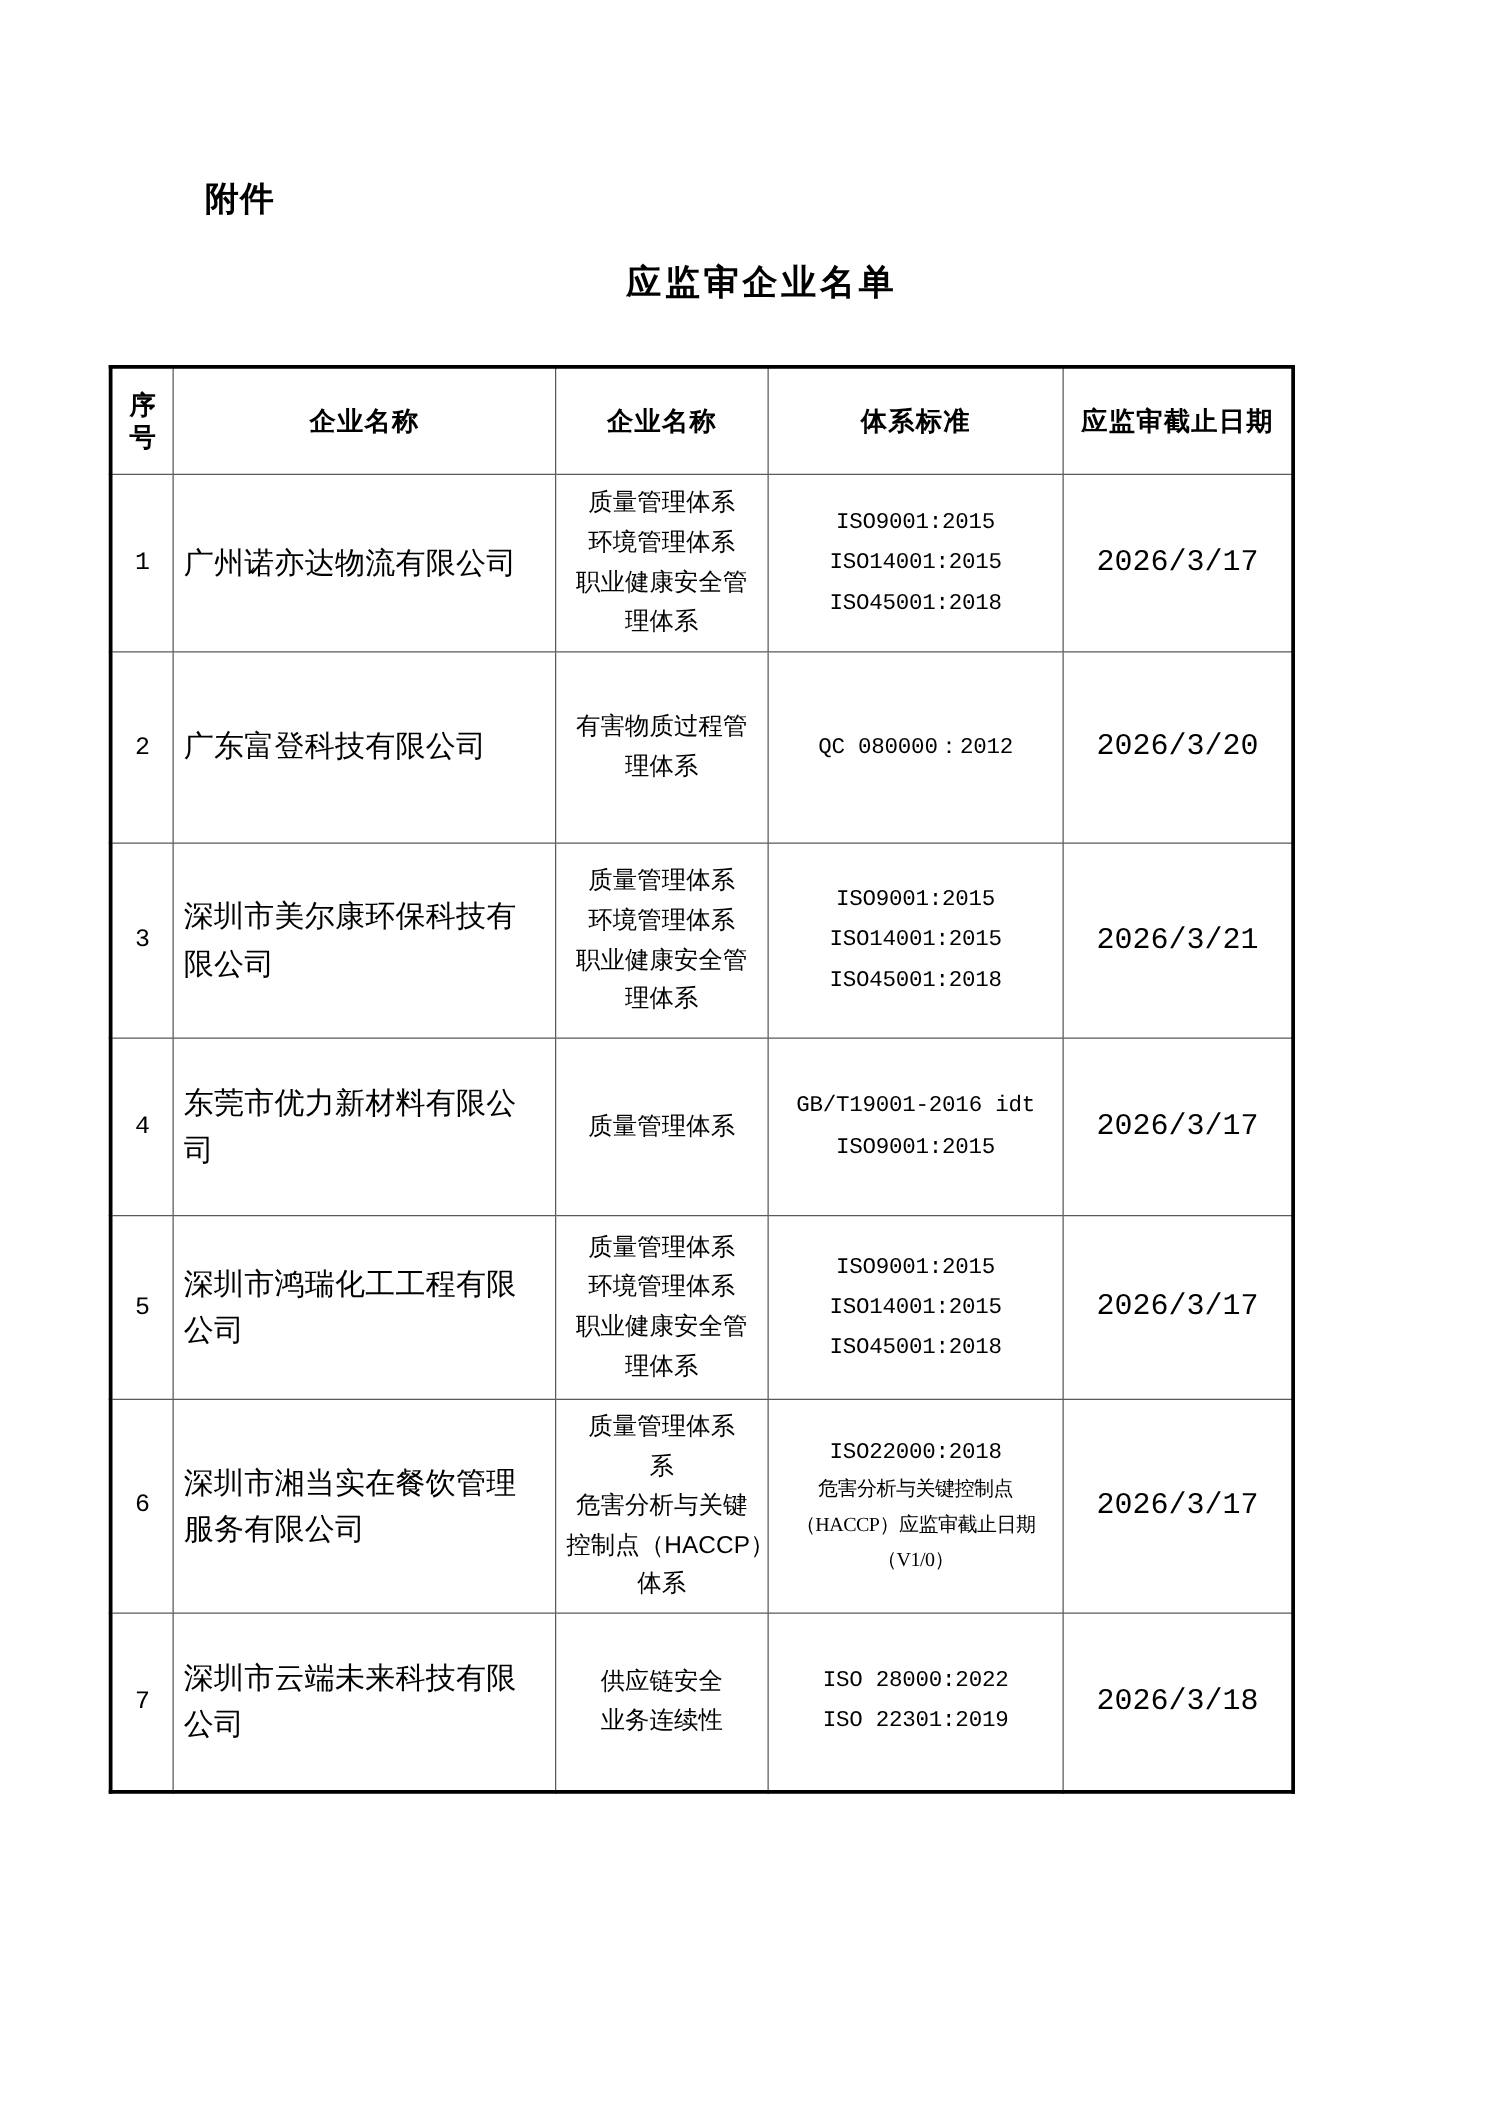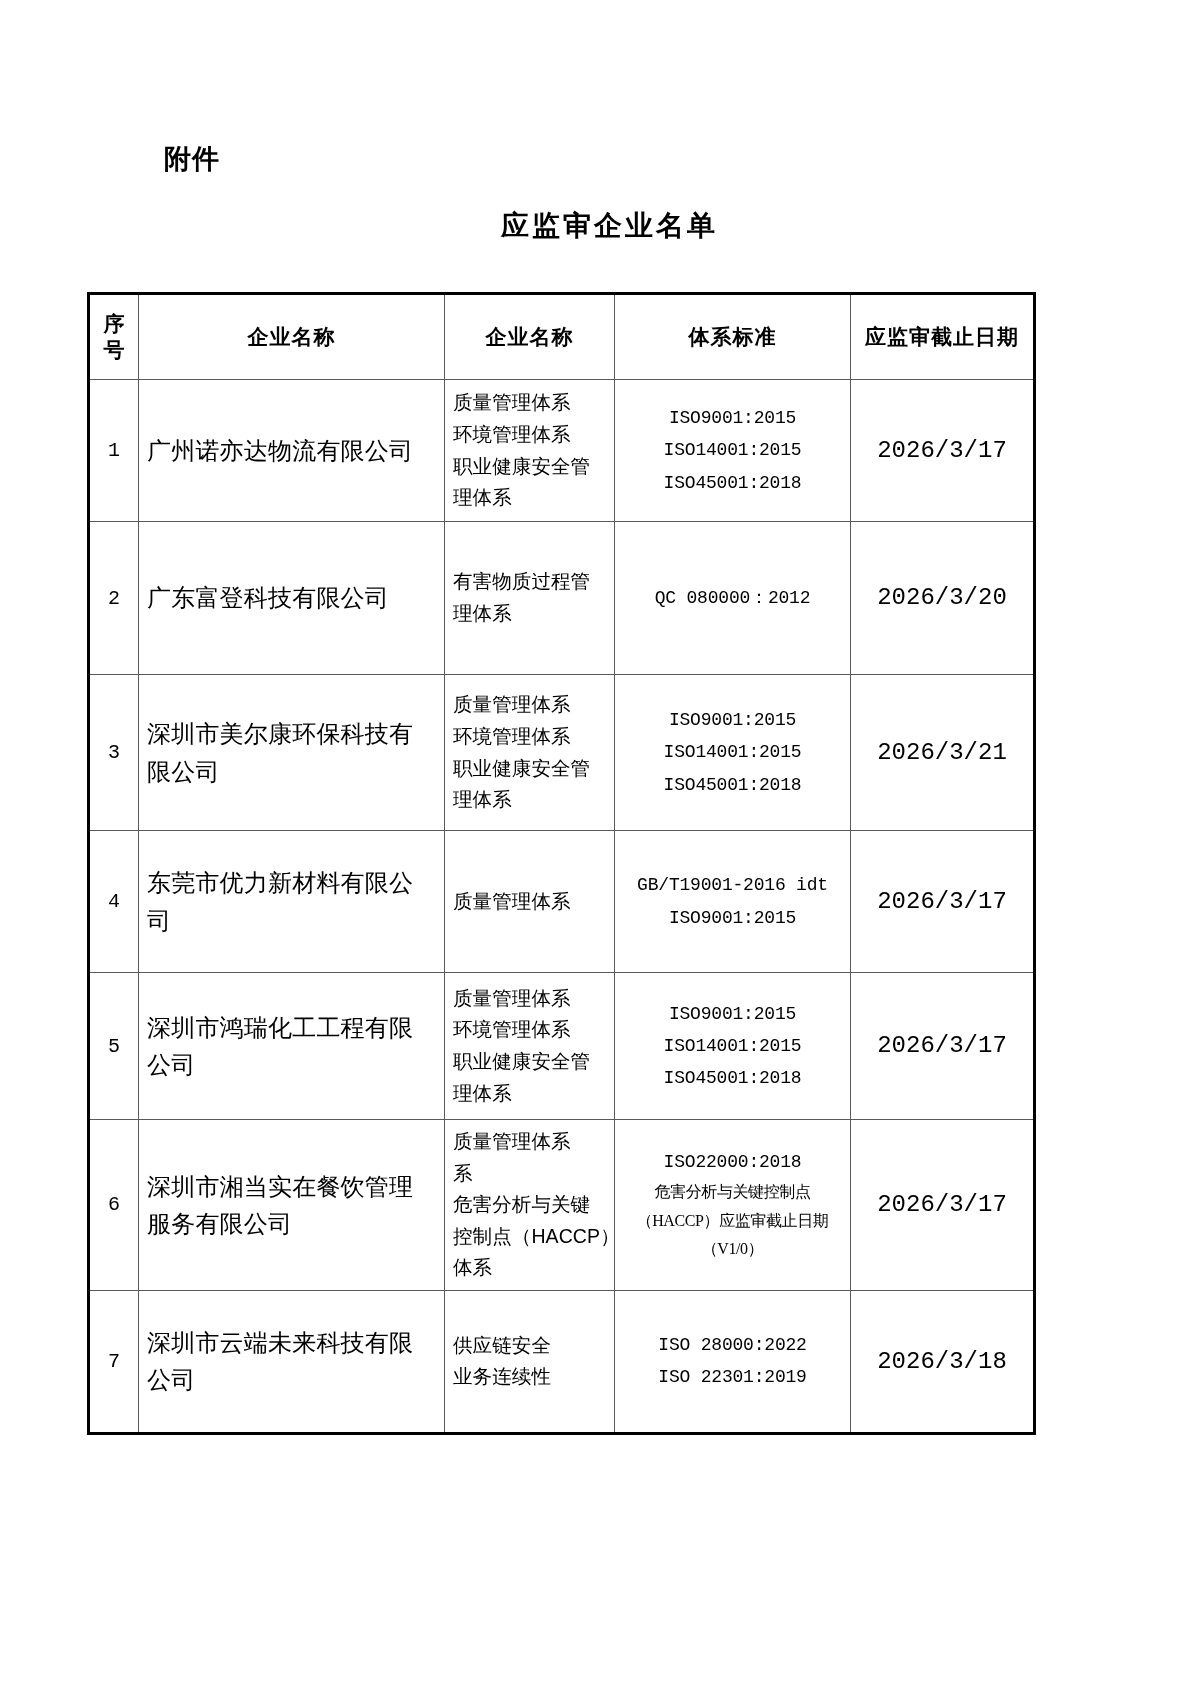--- a/index.html
+++ b/index.html
@@ -100,21 +100,21 @@
     font-size: 20px;
   }
   td.name {
     text-align: left;
     padding-left: 16px;
     font-family: "Liberation Sans", "DejaVu Sans", sans-serif;
     font-size: 24px;
     letter-spacing: 0.2px;
   }
   td.sys {
-    text-align: left;
+    text-align: center;
     padding-left: 11px;
     font-family: "Liberation Sans", "DejaVu Sans", sans-serif;
     font-size: 19.5px;
     line-height: 1.62;
     letter-spacing: 0.1px;
   }
   td.std {
     text-align: center;
     padding-left: 11px;
     font-family: "Liberation Mono", "DejaVu Sans Mono", monospace;

